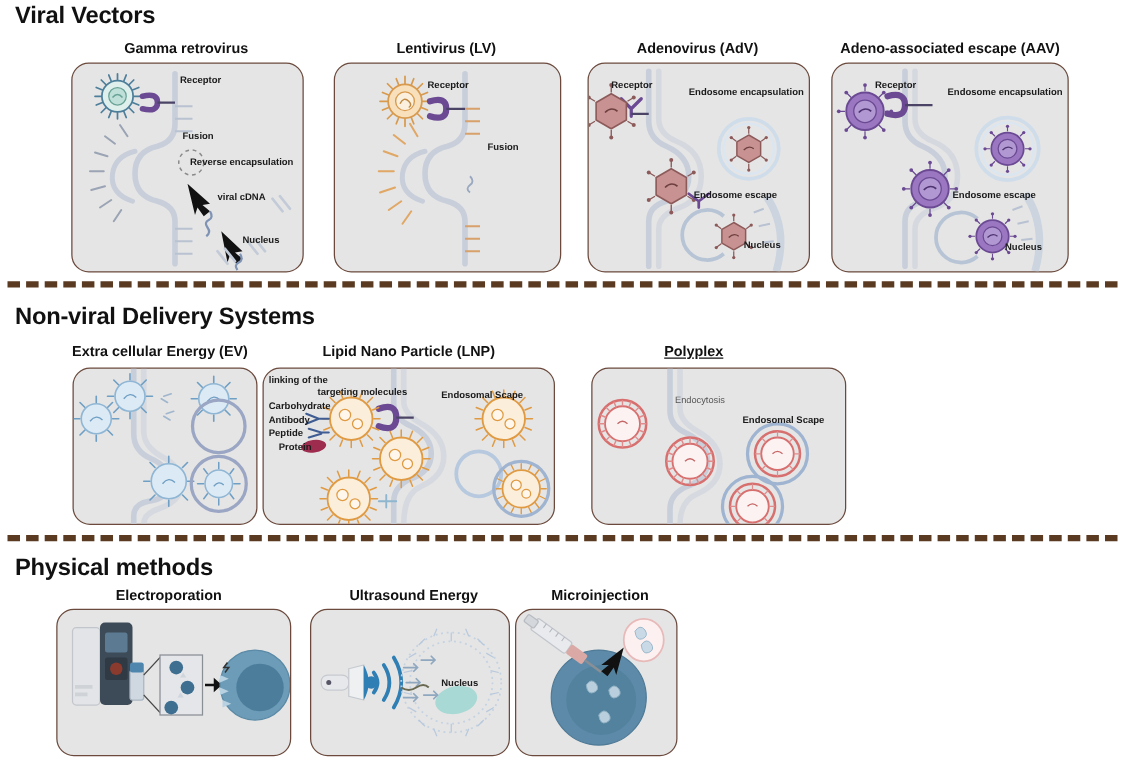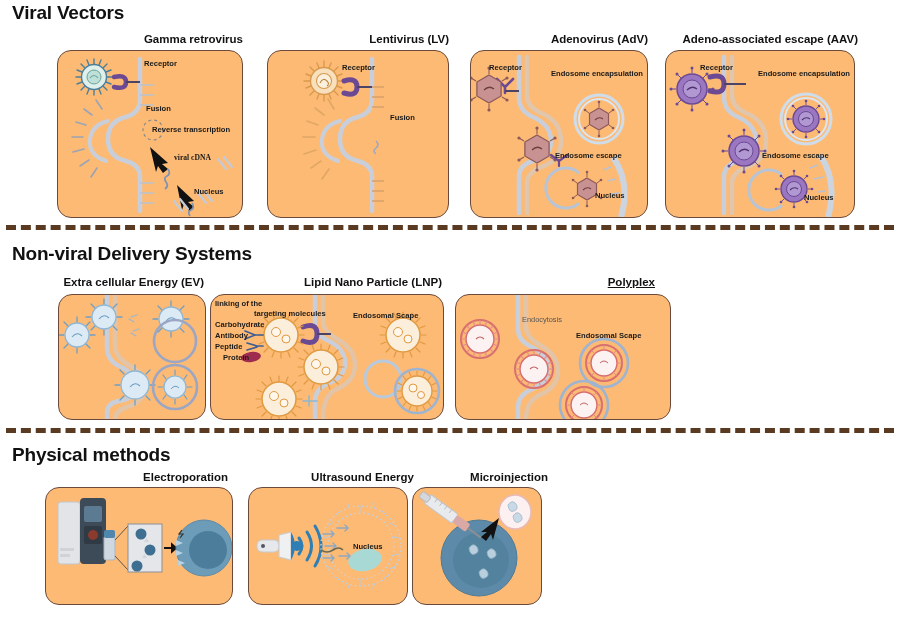--- a/index.html
+++ b/index.html
@@ -1,25 +1,25 @@
 <!DOCTYPE html>
 <html><head>
 <meta charset="utf-8">
 <style>
   html,body{margin:0;padding:0;background:#ffffff;}
   body{width:900px;height:619px;position:relative;overflow:hidden;
        font-family:"Liberation Sans","DejaVu Sans",sans-serif;color:#111;}
   .abs{position:absolute;}
 
   .section-title{font-weight:bold;font-size:19px;letter-spacing:-0.2px;color:#111;}
-  .panel-title{font-weight:bold;font-size:11.5px;color:#111;text-align:right;white-space:nowrap;}
+  .panel-title{font-weight:bold;font-size:11.5px;color:#111;text-align:center;white-space:nowrap;}
 
   .divider{height:0;border-top:5px dashed #5a3b22;}
 
-  .panel{background:#fdba74;border:1.6px solid #6b4a3d;border-radius:14px;overflow:hidden;}
+  .panel{background:#e5e5e5;border:1.6px solid #6b4a3d;border-radius:14px;overflow:hidden;}
   .panel-inner{position:absolute;inset:0;overflow:hidden;}
   .lbl{position:absolute;font-size:7.6px;font-weight:bold;color:#1a1a1a;white-space:nowrap;}
   .lbl.norm{font-weight:normal;color:#555;}
 
   svg{display:block;overflow:visible;}
 </style>
 </head>
 <body>
 
 <div class="abs section-title" style="left:12px;top:2px;">Viral Vectors</div>
@@ -66,22 +66,22 @@
       <path d="M134 152 q3 5 -1 7 q-4 2 -1 6" stroke="#7f93b5" stroke-width="1.8" fill="none"></path>
 
       <circle cx="95" cy="79" r="10" fill="none" stroke="#8a8a8a" stroke-width="1.2" stroke-dasharray="3 3"></circle>
 
       <g stroke="#c3cbd8" stroke-width="2.2" stroke-linecap="round">
         <path d="M160 108 l8 10 M166 106 l8 10 M140 142 l8 10 M146 140 l8 10 M116 150 l8 10 M122 148 l8 10"></path>
       </g>
     </svg>
     <div class="lbl" style="left:86px;top:8px;">Receptor</div>
     <div class="lbl" style="left:88px;top:53px;">Fusion</div>
-    <div class="lbl" style="left:94px;top:74px;">Reverse transcription</div>
-    <div class="lbl" style="left:116px;top:102px;font-family:Liberation Serif, serif;">viral cDNA</div>
+    <div class="lbl" style="left:94px;top:74px;">Reverse encapsulation</div>
+    <div class="lbl" style="left:116px;top:102px;">viral cDNA</div>
     <div class="lbl" style="left:136px;top:136px;">Nucleus</div>
   </div>
 </div>
 
 <div class="abs panel" style="left:267px;top:50px;width:180px;height:166px;">
   <div class="panel-inner">
     <svg width="180" height="166" viewBox="0 0 180 166">
       <g stroke="#c8cfdb" stroke-width="4.5" fill="none" stroke-linecap="round">
         <path d="M104 8 L104 48 M104 48 Q104 62 90 66 Q72 70 72 88 Q72 106 90 110 Q104 114 104 126 L104 160"></path>
       </g>
@@ -437,21 +437,21 @@
     <div class="lbl" style="left:4px;top:4px;">linking of the</div>
     <div class="lbl" style="left:4px;top:14px;margin-left:39px;">targeting molecules</div>
     <div class="lbl" style="left:4px;top:25px;">Carbohydrate</div>
     <div class="lbl" style="left:4px;top:36px;">Antibody</div>
     <div class="lbl" style="left:4px;top:47px;">Peptide</div>
     <div class="lbl" style="left:12px;top:58px;">Protein</div>
     <div class="lbl" style="left:142px;top:16px;">Endosomal Scape</div>
   </div>
 </div>
 
-<div class="abs panel" style="left:455px;top:294px;width:202px;height:124px;padding-left:12px;">
+<div class="abs panel" style="left:473px;top:294px;width:202px;height:124px;">
   <div class="panel-inner">
     <svg width="202" height="124" viewBox="0 0 202 124">
       <g stroke="#c8cfdb" stroke-width="4.5" fill="none" stroke-linecap="round">
         <path d="M62 0 L62 34 Q62 46 76 52 Q92 60 92 74 Q92 88 76 94 Q62 100 62 112 L62 124"></path>
         <path d="M70 0 L70 32 Q70 42 84 50 Q102 60 102 76 Q102 92 84 100 Q70 106 70 124" opacity="0.5"></path>
       </g>
 
       <g transform="translate(24,44)">
         <circle r="19" fill="none" stroke="#d86f6f" stroke-width="2"></circle>
         <circle r="14" fill="#fdf2f2" stroke="#d86f6f" stroke-width="1.5"></circle>

